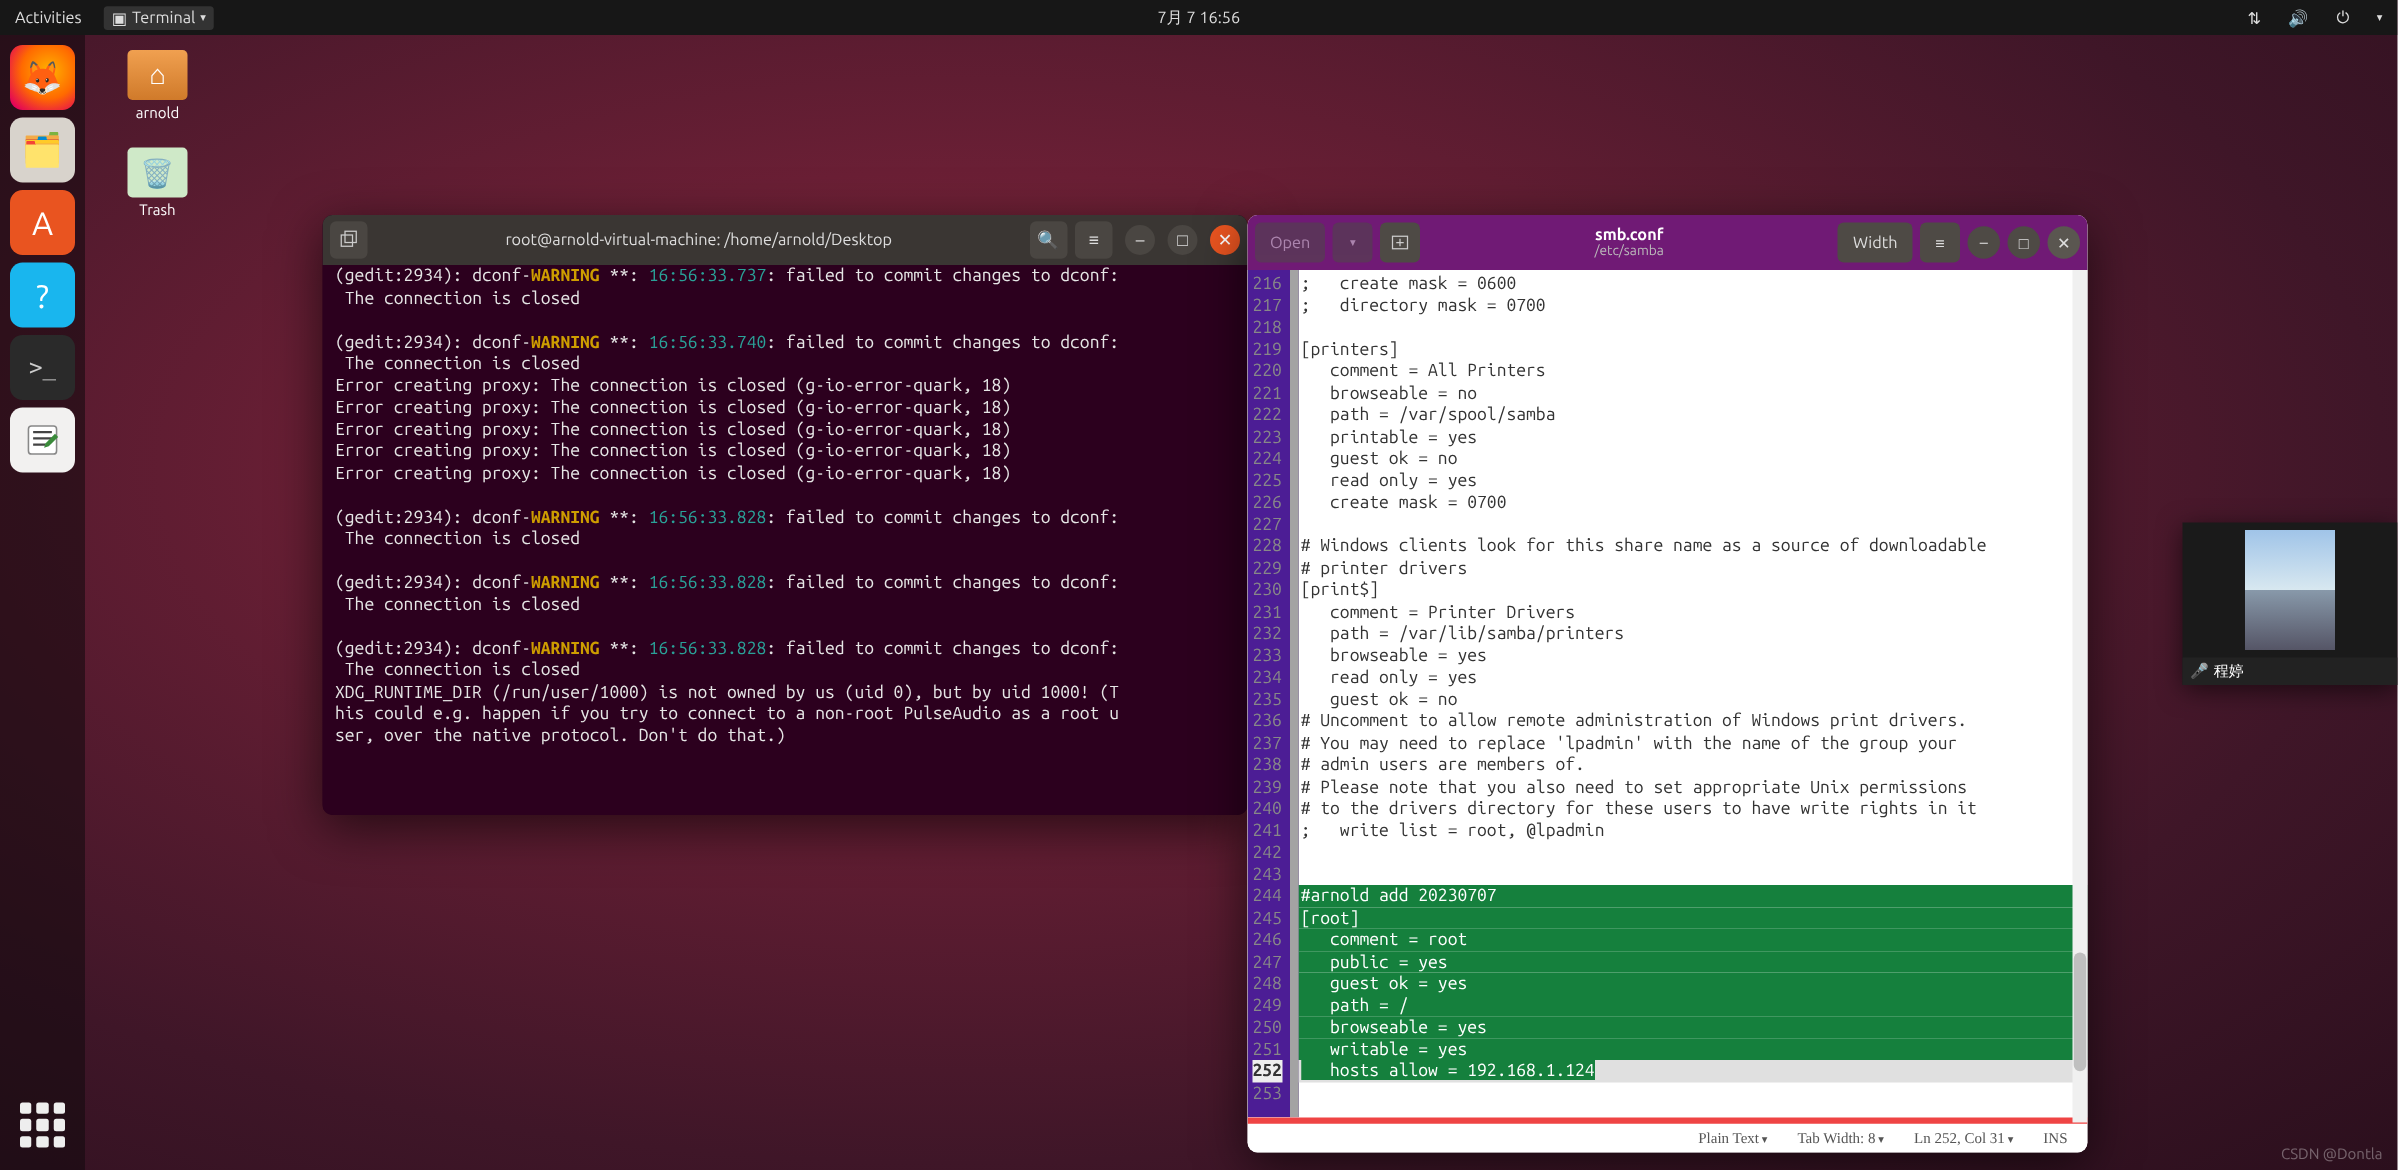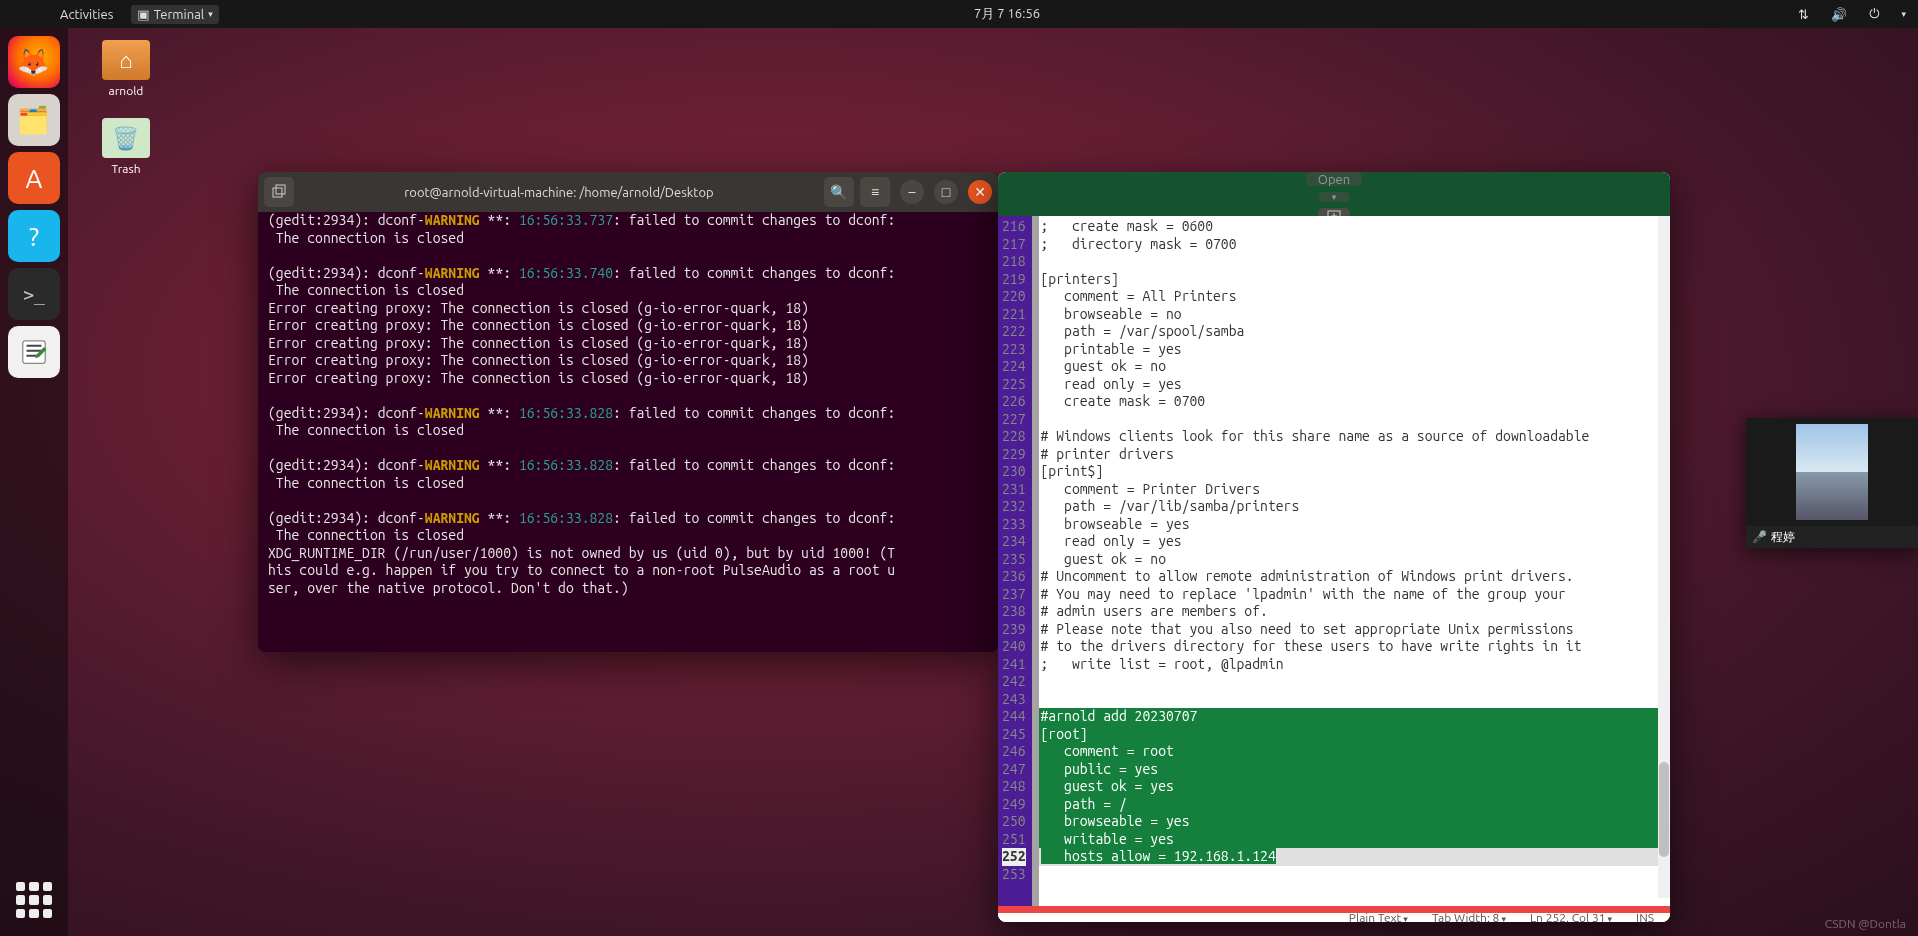--- a/index.html
+++ b/index.html
@@ -9,21 +9,21 @@
     position: relative;
     color: #fff;
   }
 
   
   .topbar {
     position: absolute; top: 0; left: 0; right: 0; height: 28px;
     background: #171717; color: #ddd; display: flex; align-items: center;
     font-size: 13px; padding: 0 8px; z-index: 100;
   }
-  .topbar .left, .topbar .center, .topbar .right { display: flex; align-items: center; gap: 14px; margin-left: 48px; }
+  .topbar .left, .topbar .center, .topbar .right { display: flex; align-items: center; gap: 14px; }
   .topbar .center { position: absolute; left: 50%; transform: translateX(-50%); }
   .topbar .right { margin-left: auto; }
   .topbar .menu-item { padding: 0 4px; cursor: pointer; display:flex; align-items:center; gap:4px;}
   .topbar .active { background:#333; border-radius:3px; padding:2px 6px;}
   .tri-down { font-size:9px; }
 
   
   .dock {
     position: absolute; top: 28px; left: 0; bottom: 0; width: 68px;
     background: rgba(20,10,15,0.6); display: flex; flex-direction: column; align-items: center;
@@ -68,37 +68,37 @@
   }
   .w-warn { color:#ce9d00; font-weight:bold;}
   .w-time { color:#2aa198;}
 
   
   .gedit-window {
     position:absolute; top:172px; left:998px; width:672px; height:750px;
     background:#fafafa; border-radius:8px; box-shadow:0 10px 40px rgba(0,0,0,0.6);
     display:flex; flex-direction:column; overflow:hidden; color:#333;
   }
-  .gedit-header { height:44px; background:#14532d; display:flex; align-items:center; padding:0 24px; gap:6px; color:#ddd; font-size:13px;flex-direction:column;}
+  .gedit-header { height:44px; background:#701a75; display:flex; align-items:center; padding:0 6px; gap:6px; color:#ddd; font-size:13px;}
   .g-btn { height:32px; padding:0 12px; border-radius:5px; background:#4e4a45; display:flex; align-items:center; justify-content:center; cursor:pointer; color:#ddd; font-size:13px;}
   .g-btn.disabled { opacity:0.55; cursor:default;}
   .g-btn.icon { width:32px; padding:0;}
   .g-title { flex:1; text-align:center; line-height:1.1;}
   .g-title .main { font-weight:bold; color:#fff;}
   .g-title .sub { font-size:11px; color:#bbb;}
   .g-btn.round { width:26px; height:26px; border-radius:50%; padding:0;}
 
   .gedit-body { flex:1; display:flex; overflow:auto; background:#ffffff; font-family:"Ubuntu Mono",monospace; font-size:14px; line-height:1.25;}
   .gutter { background:#4c1d95; color:#888; padding:2px 6px 2px 4px; text-align:right; user-select:none; border-right:7px solid #a3a3a3;}
   .code { flex:1; padding:2px 0; color:#333; white-space:pre; }
   .code .row { min-height:17.5px; padding-left:2px;}
   .code .sel { background:#15803d; color:#fff; }
   .code .cursor-line { background:#e0e0e0; }
 
-  .gedit-status { height:16px; background:#ffffff; border-top:7px solid #ef4444; display:flex; align-items:center; justify-content:flex-end; gap:24px; padding:0 16px; font-size:12px; color:#555;}
+  .gedit-status { height:28px; background:#ffffff; border-top:5px solid #ef4444; display:flex; align-items:center; justify-content:flex-end; gap:24px; padding:0 16px; font-size:12px; color:#555;font-family:Liberation Serif, serif;}
   .gedit-status .dd:after { content:" ▾"; font-size:9px;}
 
   
   .overlay-call {
     position:absolute; top:418px; right:0; width:172px; height:130px; background:#1a1a1a;
     display:flex; flex-direction:column; box-shadow:0 4px 20px rgba(0,0,0,0.6);
   }
   .overlay-call .thumb { flex:1; margin:6px auto; width:72px; background:linear-gradient(#a0c4e8 0%, #d8e8f0 50%, #8899aa 50%, #556 100%); position:relative;}
   .overlay-call .bar { height:22px; background:#222; color:#fff; font-size:12px; display:flex; align-items:center; padding:0 6px; gap:4px;}
 
@@ -193,20 +193,24 @@
   <div class="gedit-header">
     <div class="g-btn disabled">Open</div>
     <div class="g-btn icon disabled">
         <span class="tri-down">▾</span>
       </div>
     <div class="g-btn icon">
       <svg width="16" height="16" viewBox="0 0 16 16">
           <rect x="2" y="3" width="12" height="10" fill="none" stroke="#ccc"></rect>
           <path d="M8 5v6M5 8h6" stroke="#ccc"></path>
         </svg>
+    </div>
+    <div class="g-title">
+      <div class="main">smb.conf</div>
+      <div class="sub">/etc/samba</div>
     </div>
     <div class="g-btn">Width</div>
     <div class="g-btn icon">
         <span>≡</span>
       </div>
     <div class="g-btn round">–</div>
     <div class="g-btn round">□</div>
     <div class="g-btn round" style="background:#5a5650">✕</div>
   </div>
   <div class="gedit-body">

